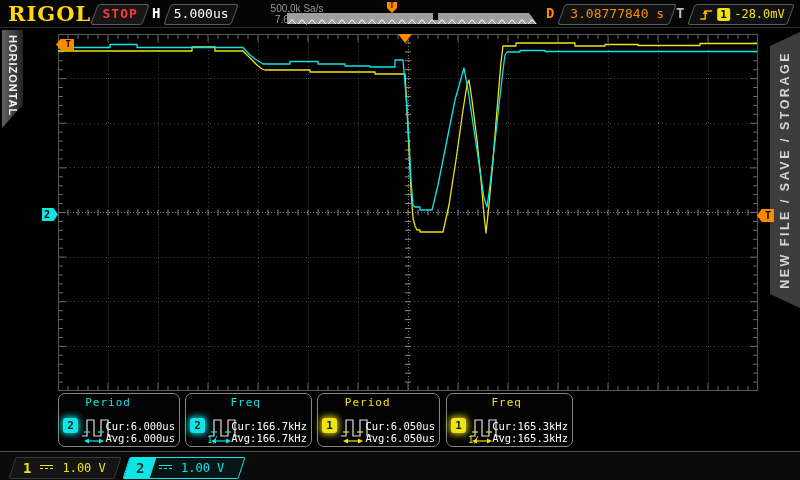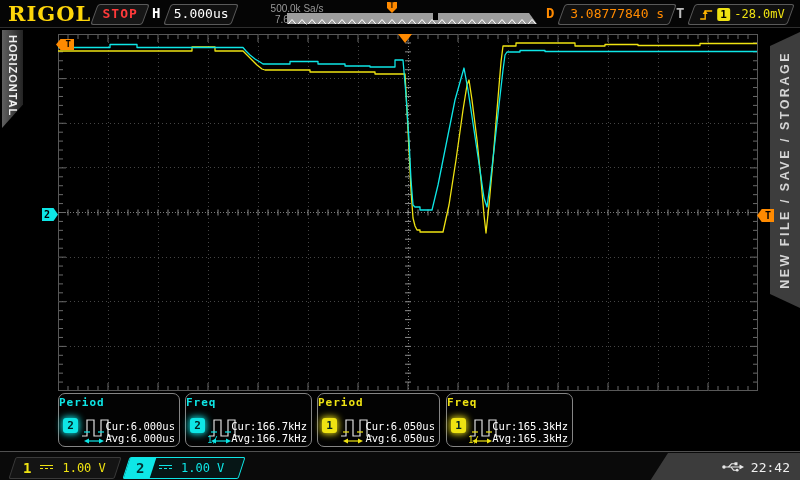--- a/index.html
+++ b/index.html
@@ -56,22 +56,22 @@
         clip-path:polygon(0 50%,25% 0,100% 0,100% 100%,25% 100%);}
   .ch2m{left:42px;top:208px;width:16px;height:13px;background:var(--ch2);font-size:10px;
         line-height:13px;padding-left:2px;box-sizing:border-box;
         clip-path:polygon(0 0,72% 0,100% 50%,72% 100%,0 100%);}
   .trigm{left:757px;top:209px;width:17px;height:13px;background:var(--trig);font-size:10px;
         line-height:13px;text-align:right;padding-right:3px;box-sizing:border-box;
         clip-path:polygon(100% 0,28% 0,0 50%,28% 100%,100% 100%);}
   
   .mpanel{position:absolute;top:393px;height:54px;background:#030303;border:1.5px solid #858585;
         border-radius:7px;box-sizing:border-box;}
-  .mlabel{position:absolute;left:0;top:2px;width:60%;text-align:left;font-size:11px;
-        font-weight:bold;letter-spacing:1px;}
+  .mlabel{position:absolute;left:0;top:2px;width:60%;text-align:right;font-size:11px;
+        font-weight:normal;letter-spacing:1px;}
   .mrows{position:absolute;right:4px;top:2px;font-size:10.5px;line-height:12px;color:#fff;
         text-align:left;white-space:pre;}
   .mbadge{position:absolute;left:4px;top:24px;width:15px;height:15px;border-radius:3px;
         color:#002222;font-weight:bold;font-size:11px;line-height:15px;text-align:center;}
   .micon{position:absolute;left:21px;top:16px;}
   .c1{color:var(--ch1);} .c2{color:var(--ch2);}
   .bg1{background:var(--ch1);box-shadow:0 0 7px 1px var(--ch1);}
   .bg2{background:var(--ch2);box-shadow:0 0 7px 1px var(--ch2);}
   
   .bottombar{position:absolute;left:0;top:451px;width:800px;height:29px;background:#0a0a0a;
@@ -580,27 +580,15 @@
         <span>2</span>
       </span>
       <span class="in" style="padding-left:32px;">
         <span class="dcicon c2">
             <i></i>
             <i class="d"></i>
           </span>
         <span class="chscale c2">1.00 V</span>
       </span>
     </div>
-    <div class="graybox">
-      <svg width="22" height="12" viewBox="0 0 22 12">
-        <circle cx="2" cy="6" r="1.8" fill="#e8e8e8"></circle>
-        <line x1="3.5" y1="6" x2="18" y2="6" stroke="#e8e8e8" stroke-width="1.2"></line>
-        <polygon points="17.5,3.5 22,6 17.5,8.5" fill="#e8e8e8"></polygon>
-        <polyline points="6.5,6 9.5,2.8 13,2.8" fill="none" stroke="#e8e8e8" stroke-width="1.1"></polyline>
-        <rect x="12.5" y="1.3" width="3" height="3" fill="#e8e8e8"></rect>
-        <polyline points="9,6 11.5,9.2 14.5,9.2" fill="none" stroke="#e8e8e8" stroke-width="1.1"></polyline>
-        <circle cx="15.2" cy="9.2" r="1.4" fill="#e8e8e8"></circle>
-      </svg>
-      <span class="time">22:42</span>
-    </div>
   </div>
 
 </div>
 
 </body></html>

